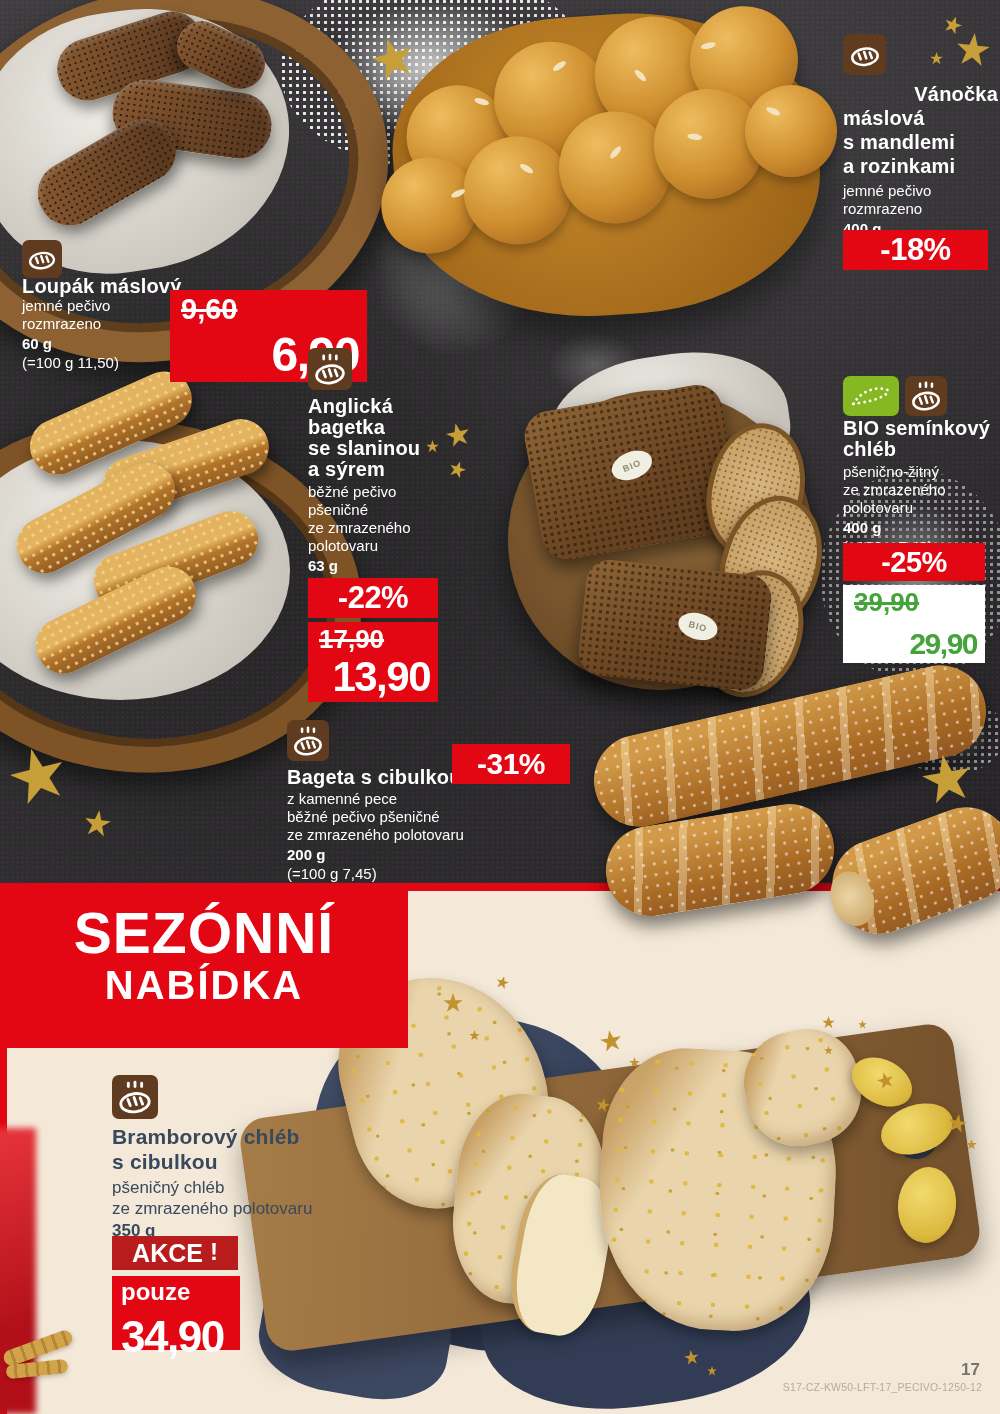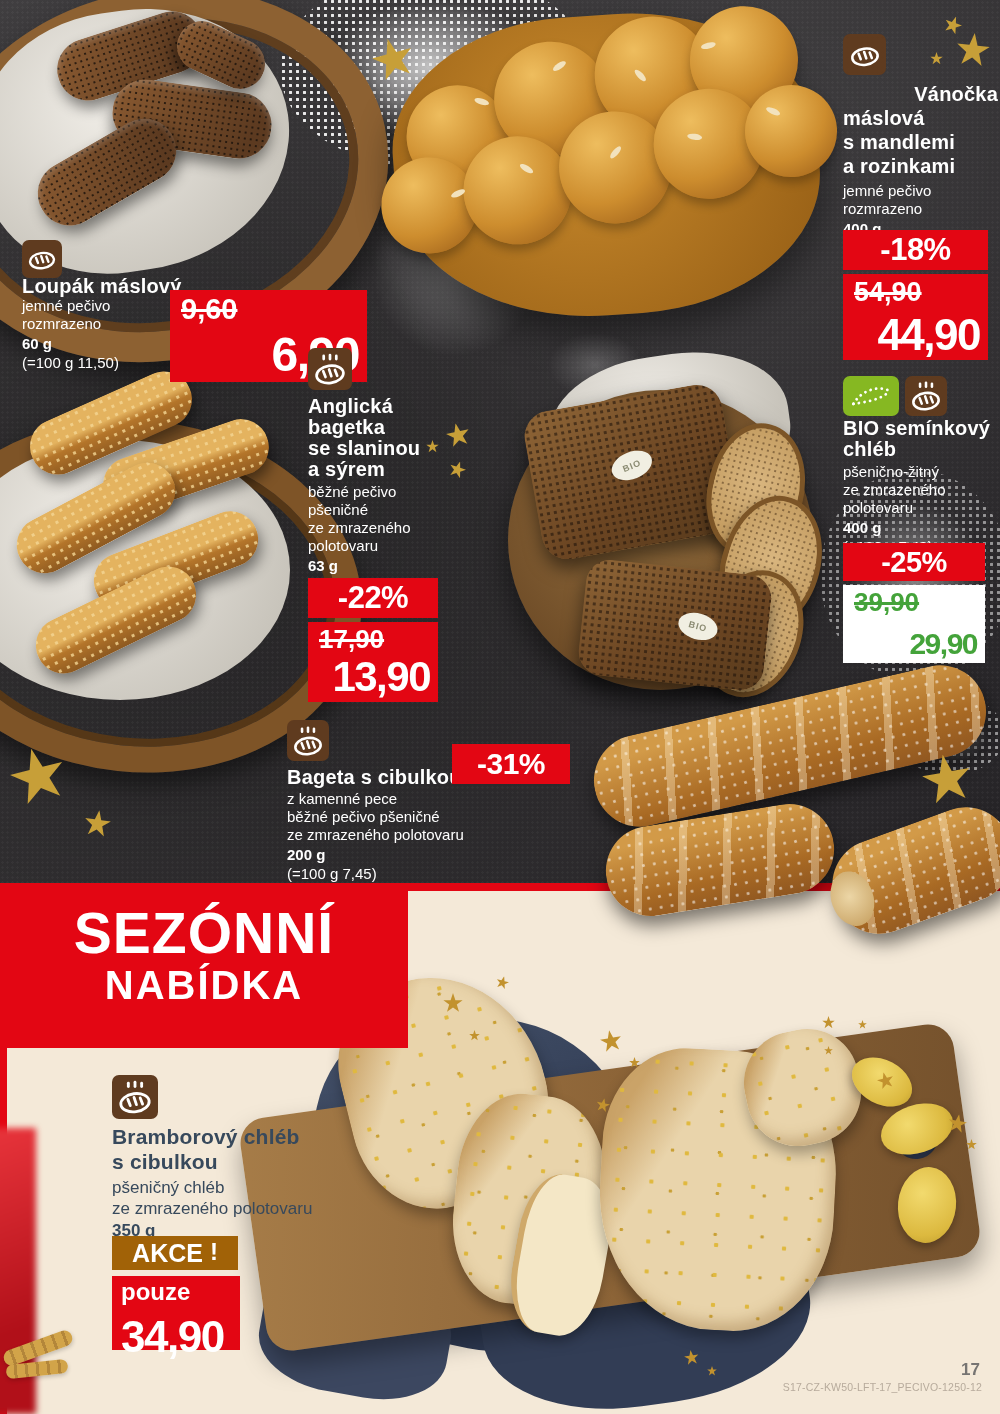--- a/index.html
+++ b/index.html
@@ -98,21 +98,21 @@
   .potato{position:absolute;border-radius:50%;
     background:radial-gradient(circle at 40% 35%,#f2da6e,#dcb93f 70%,#bf9c2c 100%);
     box-shadow:0 4px 8px rgba(0,0,0,.3);}
   
   #bottom{position:absolute;left:0;top:883px;width:1000px;height:531px;background:#e30613;}
   #creamPanel{position:absolute;left:7px;top:8px;right:0;bottom:0;background:#f4e9d8;}
   #banner{position:absolute;left:0;top:0;width:408px;height:165px;background:#e30613;z-index:3;
     color:#fff;text-align:center;}
   #bannerL1{font-size:57px;font-weight:800;letter-spacing:1px;margin-top:20px;line-height:60px;}
   #bannerL2{font-size:40px;font-weight:800;letter-spacing:2px;line-height:44px;}
-  #akce{position:absolute;left:112px;top:1236px;width:126px;height:34px;background:#a16207;z-index:3;
+  #akce{position:absolute;left:112px;top:1236px;width:126px;height:34px;background:#b91c1c;z-index:3;
     color:#fff;display:flex;align-items:center;justify-content:center;font-weight:bold;font-size:25px;}
   #akce .mark{font-size:24px;margin-left:7px;transform:translateY(-1px);}
   #pbox5{position:absolute;left:112px;top:1276px;width:128px;height:74px;background:#e30613;z-index:3;
     color:#fff;padding:3px 6px 4px 9px;box-sizing:border-box;display:flex;flex-direction:column;gap:12px;}
   #pbox5 .prefix{font-size:24px;font-weight:bold;line-height:26px;}
   #pbox5 .big{font-size:44px;font-weight:bold;letter-spacing:-1.5px;line-height:.92;margin-top:auto;}
   #footer17{position:absolute;left:860px;top:1360px;width:120px;text-align:right;z-index:3;
     font-size:17px;font-weight:bold;color:#767472;}
   #footercode{position:absolute;left:630px;top:1381px;width:352px;text-align:right;z-index:3;
     font-size:10.5px;color:#b7ab9c;letter-spacing:.2px;}
@@ -252,24 +252,20 @@
     <div class="pname" style="line-height:24px;text-align:right;">Vánočka</div>
     <div class="pname" style="line-height:24px;">máslová</div>
     <div class="pname" style="line-height:24px;">s mandlemi</div>
     <div class="pname" style="line-height:24px;">a rozinkami</div>
     <div class="pdesc" style="margin-top:4px;">jemné pečivo</div>
     <div class="pdesc">rozmrazeno</div>
     <div class="pw">400 g</div>
     <div class="pu">(=100 g 11,23)</div>
   </div>
   <div class="pct" style="left:843px;top:230px;width:145px;height:40px;font-size:31px;">-18%</div>
-  <div class="pbox" style="left:843px;top:274px;width:145px;height:86px;">
-    <span class="op" style="font-size:27px;">54,90</span>
-    <span class="np" style="font-size:44px;">44,90</span>
-  </div>
 
   <div class="icn" style="left:308px;top:348px;width:44px;height:42px;">
     <svg viewBox="0 0 40 40" width="36" height="36">
         <g fill="none" stroke="#fff" stroke-width="3" stroke-linecap="round">
           <path d="M13 5.5v3.5"></path>
           <path d="M20 4.5v4.5"></path>
           <path d="M27 5.5v3.5"></path>
           <ellipse cx="20" cy="26" rx="15" ry="9.5" transform="rotate(-8 20 26)"></ellipse>
           <path d="M12.5 22.5l2.5 6.5"></path>
           <path d="M19 20.5l2.5 7.5"></path>

